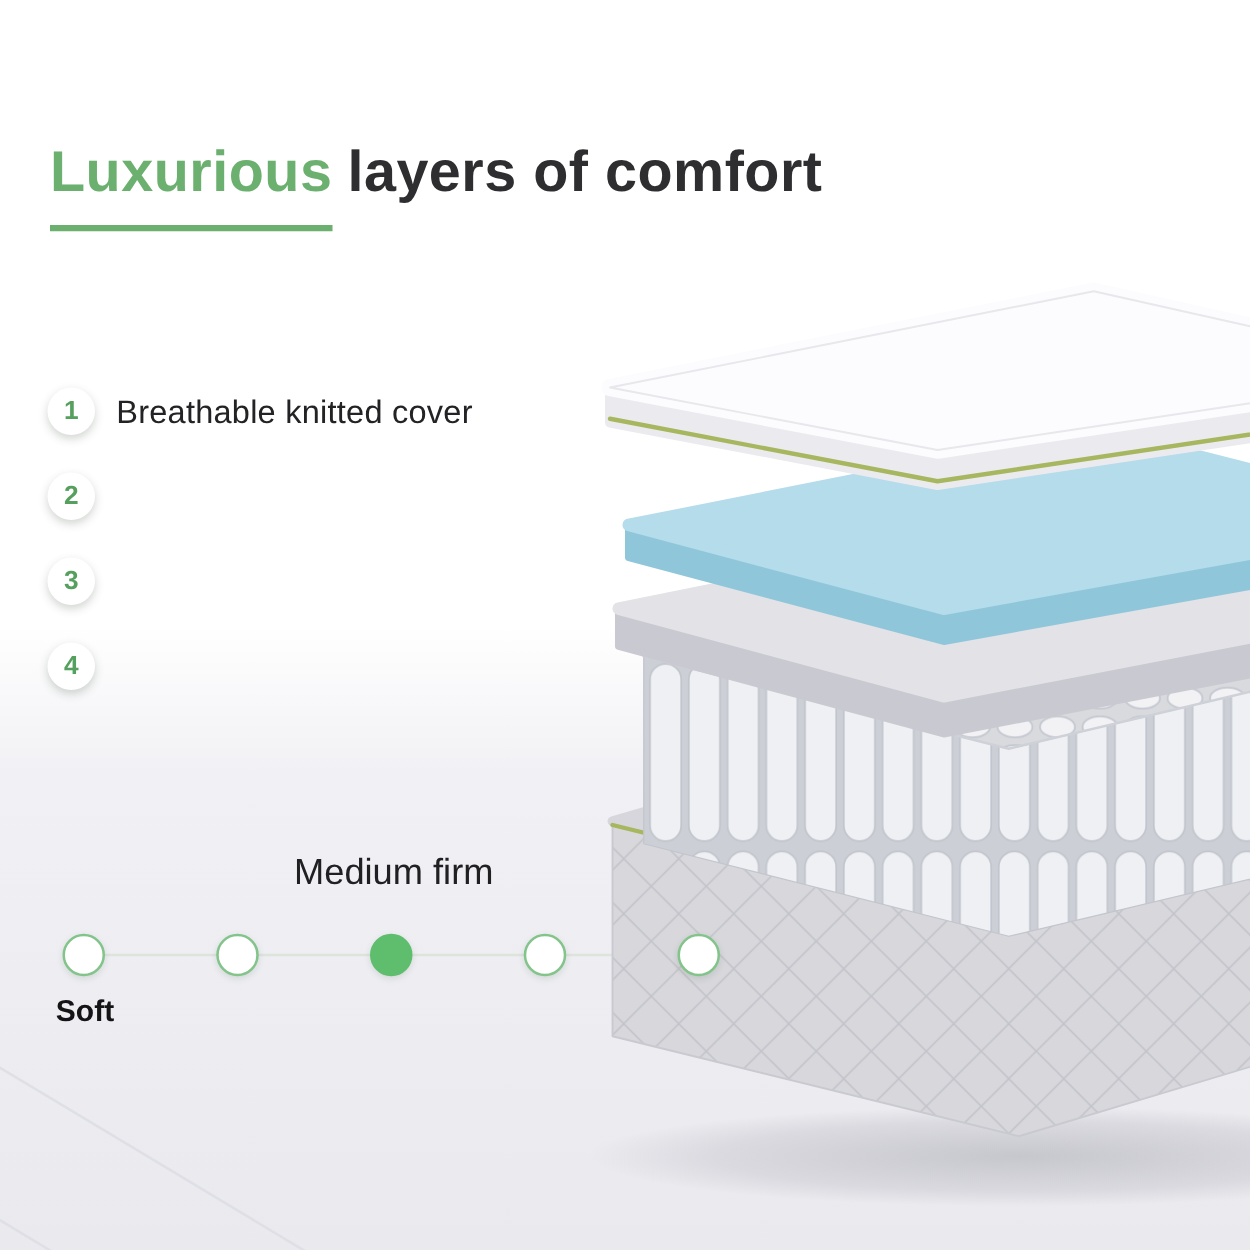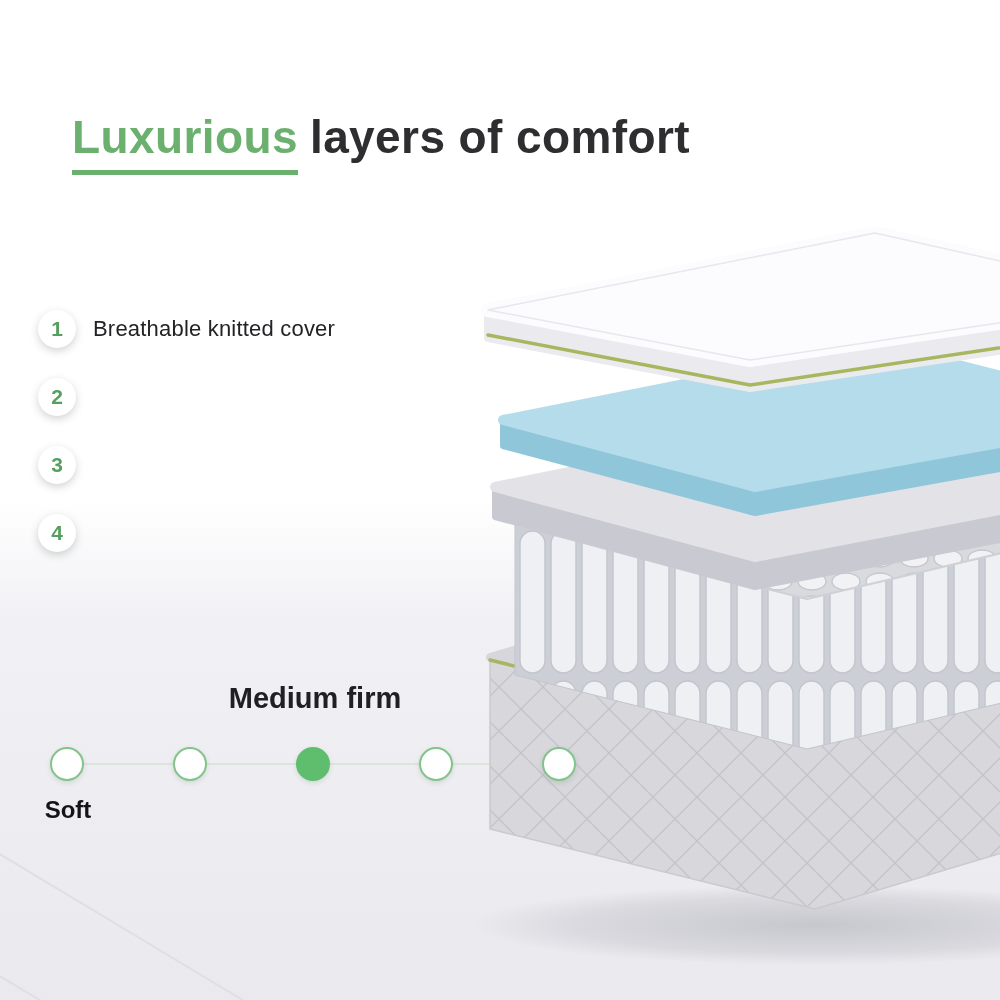--- a/index.html
+++ b/index.html
@@ -6,33 +6,33 @@
   .canvas{
     position:relative;width:1000px;height:1000px;overflow:hidden;
     background:linear-gradient(180deg,#ffffff 0%,#ffffff 50%,#f1f1f5 62%,#e9e9ee 100%);
     font-family:"Liberation Sans",sans-serif;
   }
   .floor-line{position:absolute;height:2px;background:#dcdce3;transform-origin:left center;opacity:.8;}
   .floor-line.l1{left:-12px;top:846px;width:340px;transform:rotate(31deg);}
   .floor-line.l2{left:-12px;top:968px;width:130px;transform:rotate(31deg);}
 
   .title{position:absolute;left:40px;top:110px;font-size:46px;font-weight:700;color:#2e2e31;letter-spacing:.4px;white-space:nowrap;}
-  .title .hl{color:#6cb06f;border-bottom:5px solid #6cb06f;padding-bottom:6px;display:inline-block;margin-right:12px;margin-left:32px;}
+  .title .hl{color:#6cb06f;border-bottom:5px solid #6cb06f;padding-bottom:16px;display:inline-block;margin-right:12px;}
 
   .features{position:absolute;left:38px;top:310px;display:flex;flex-direction:column;gap:30px;}
   .feature{display:flex;align-items:center;gap:17px;}
   .badge{
     width:38px;height:38px;border-radius:50%;background:#ffffff;flex:0 0 38px;
     box-shadow:0 3px 8px rgba(40,60,40,.22);display:flex;align-items:center;justify-content:center;
     color:#55a05e;font-weight:700;font-size:21px;
   }
-  .feature .label{font-size:22px;font-weight:500;color:#232326;letter-spacing:.2px;white-space:nowrap;}
+  .feature .label{font-size:26px;font-weight:500;color:#232326;letter-spacing:.2px;white-space:nowrap;}
 
   .firmness{position:absolute;left:40px;top:676px;width:560px;height:175px;}
-  .firmness-title{position:absolute;top:6px;left:0;width:550px;text-align:center;font-size:29px;font-weight:700;color:#202023;}
+  .firmness-title{position:absolute;top:6px;left:0;width:550px;text-align:center;font-size:29px;font-weight:400;color:#202023;}
   .track{position:absolute;top:70px;left:10px;width:526px;height:36px;display:flex;justify-content:space-between;align-items:center;}
   .track-line{position:absolute;left:8px;right:8px;top:17px;height:2px;background:#dce4dc;}
   .dot{
     width:34px;height:34px;border-radius:50%;background:#fff;border:2px solid #82c48a;
     box-shadow:0 2px 5px rgba(60,90,60,.15);box-sizing:border-box;position:relative;z-index:1;
   }
   .dot.active{background:#5fbe6e;border-color:#5fbe6e;}
   .soft-label{position:absolute;top:120px;left:-12px;width:80px;text-align:center;font-size:24px;font-weight:700;color:#141416;}
   .firm-label{position:absolute;top:118px;left:482px;width:80px;text-align:center;font-size:25px;font-weight:700;color:#141416;}
 

